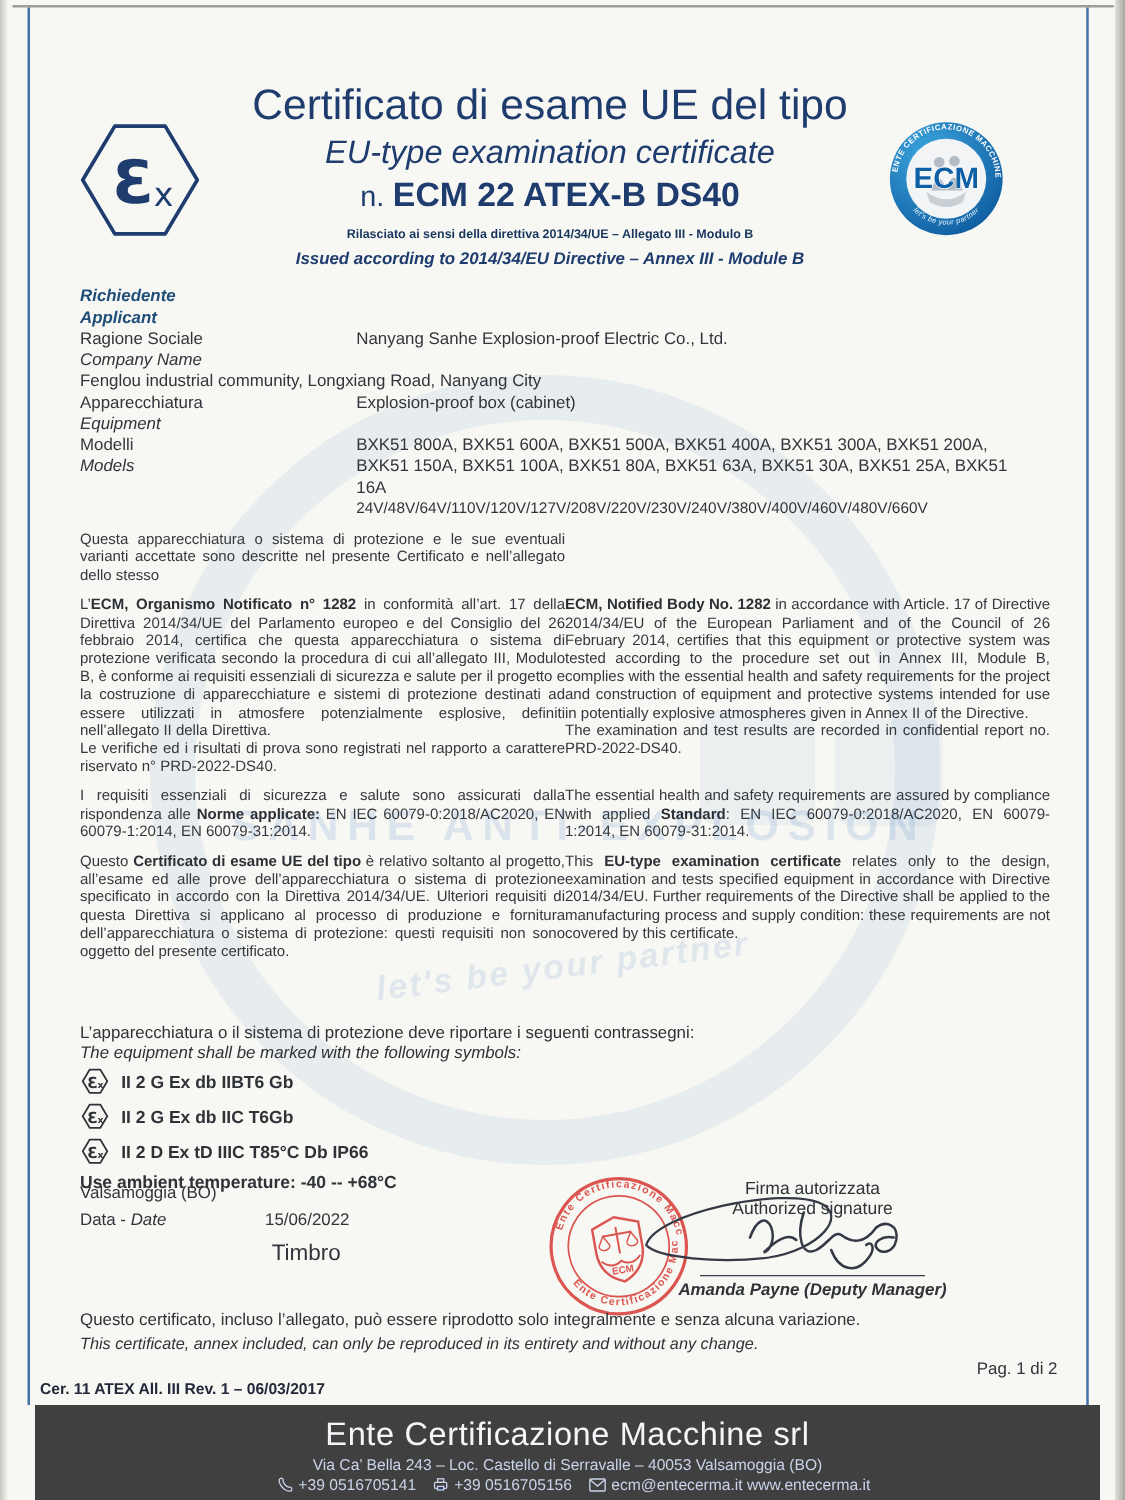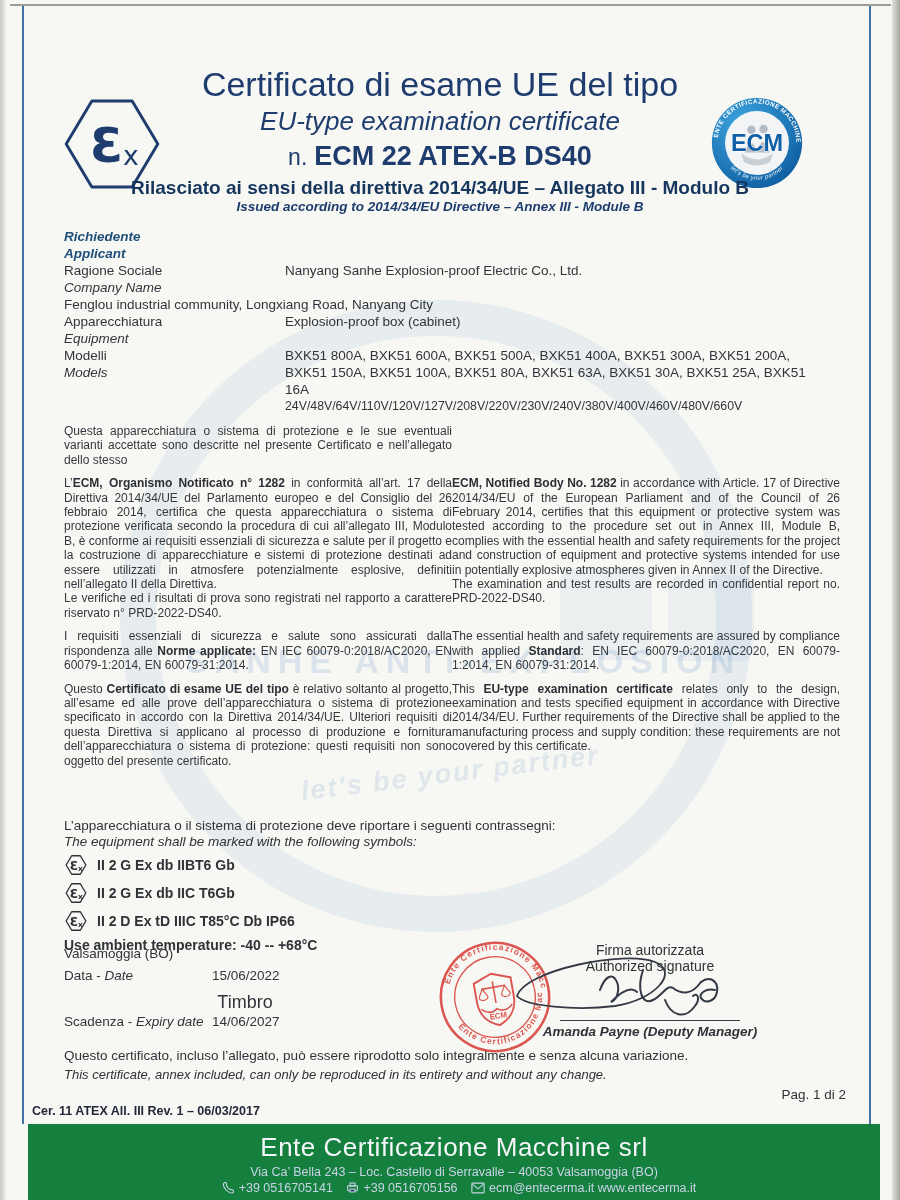--- a/index.html
+++ b/index.html
@@ -25,21 +25,21 @@
   .wm-blob2{left:668px;top:575px;width:86px;height:86px;}
 
   .z{position:absolute;z-index:1;}
 
   
   .hdr{left:120px;top:64px;width:640px;text-align:center;color:#1e3c6e;}
   .hdr .title{font-size:34px;line-height:40px;}
   .hdr .subtitle{font-size:26px;line-height:34px;font-style:italic;}
   .hdr .certno{font-size:27px;line-height:36px;font-weight:bold;}
   .hdr .certno .pre{font-weight:normal;font-size:23px;margin-right:7px;}
-  .hdr .dir-it{font-size:19px;line-height:21px;font-weight:bold;color:#17365d;margin-top:2px;}
+  .hdr .dir-it{font-size:10px;line-height:21px;font-weight:bold;color:#17365d;margin-top:2px;}
   .hdr .dir-en{font-size:13.5px;line-height:18px;font-style:italic;font-weight:bold;color:#1e3c6e;}
   .ex-logo{left:57px;top:92px;}
   .ecm-logo{left:710px;top:96px;}
 
   
   .applicant{left:64px;top:228px;width:760px;font-size:13.5px;line-height:17px;}
   .sec-label{font-weight:bold;font-style:italic;color:#1f4e79;}
   .app-row{display:flex;}
   .app-label{width:221px;flex:0 0 221px;}
   .lab-en{font-style:italic;}
@@ -73,21 +73,21 @@
   .signer{font-style:italic;font-weight:bold;font-size:13.5px;margin-top:3px;}
   .signature-svg{left:505px;top:948px;}
 
   
   .notice-it{left:64px;top:1048px;font-size:13.5px;color:#2f3338;}
   .notice-en{left:64px;top:1067px;font-size:13px;font-style:italic;color:#2f3338;}
   .pageno{left:696px;top:1087px;width:150px;text-align:right;font-size:13.5px;color:#2f3338;}
   .docref{left:32px;top:1104px;font-size:12.5px;font-weight:bold;color:#23283a;}
 
   
-  .footer{left:28px;top:1124px;width:852px;height:76px;background:#15803d;text-align:center;color:#eef2f9;z-index:2;}
+  .footer{left:28px;top:1124px;width:852px;height:76px;background:#404040;text-align:center;color:#eef2f9;z-index:2;}
   .footer .company{font-size:26px;line-height:34px;margin-top:6px;font-weight:normal;letter-spacing:0.5px;color:#f4f6fa;}
   .footer .address{font-size:12.5px;line-height:16px;color:#c9d3e8;}
   .footer .contacts{font-size:12.5px;line-height:17px;color:#c9d3e8;}
   .footer .contacts svg{vertical-align:-2px;margin:0 4px 0 10px;}
 </style>
 </head>
 <body>
 
 <div class="page">
 
@@ -257,24 +257,20 @@
 
   <div class="z place">Valsamoggia (BO)</div>
 
   <div class="z date-row">
     <span>Data - </span><span class="ital">Date</span>
     <span class="val">15/06/2022</span>
   </div>
 
   <div class="z timbro">Timbro</div>
 
-  <div class="z expiry-row">
-    <span>Scadenza - </span><span class="ital">Expiry date</span>
-    <span class="val">14/06/2027</span>
-  </div>
 
   <div class="z stamp">
     <svg width="118" height="118" viewBox="0 0 120 120" style="opacity:.9">
       <defs>
         <path id="stTop" d="M 60,60 m -48,0 a 48,48 0 1 1 96,0"></path>
         <path id="stBot" d="M 60,60 m -48,0 a 48,48 0 1 0 96,0"></path>
       </defs>
       <g transform="rotate(-10 60 60)" stroke="#d9453f" fill="none">
         <circle cx="60" cy="60" r="55" stroke-width="2.6"></circle>
         <circle cx="60" cy="60" r="41" stroke-width="1.4"></circle>

